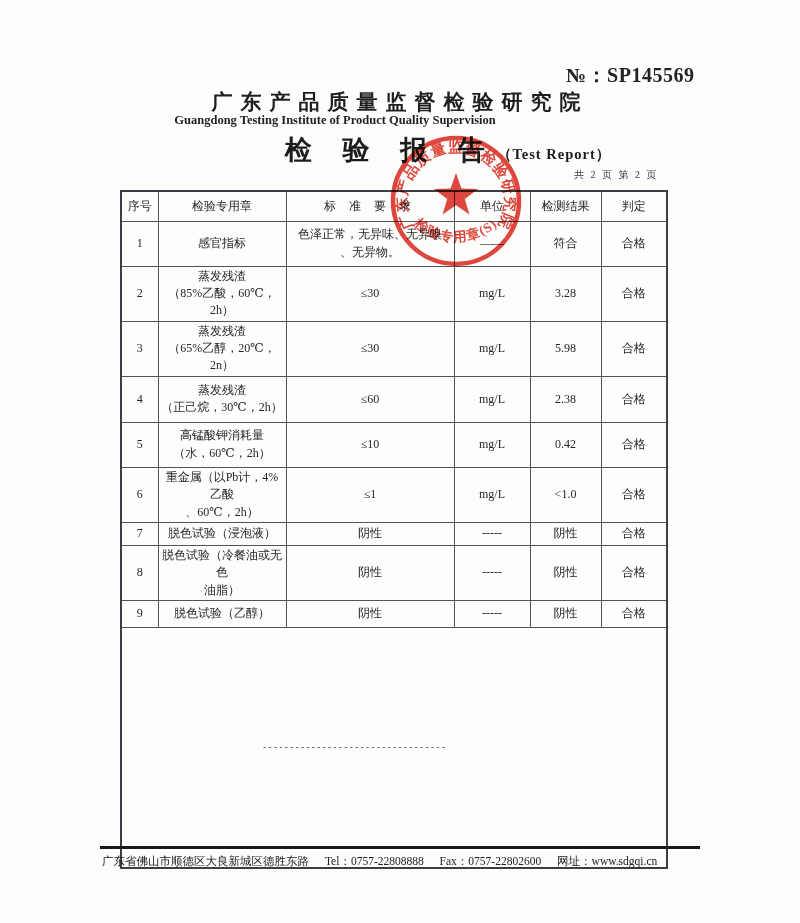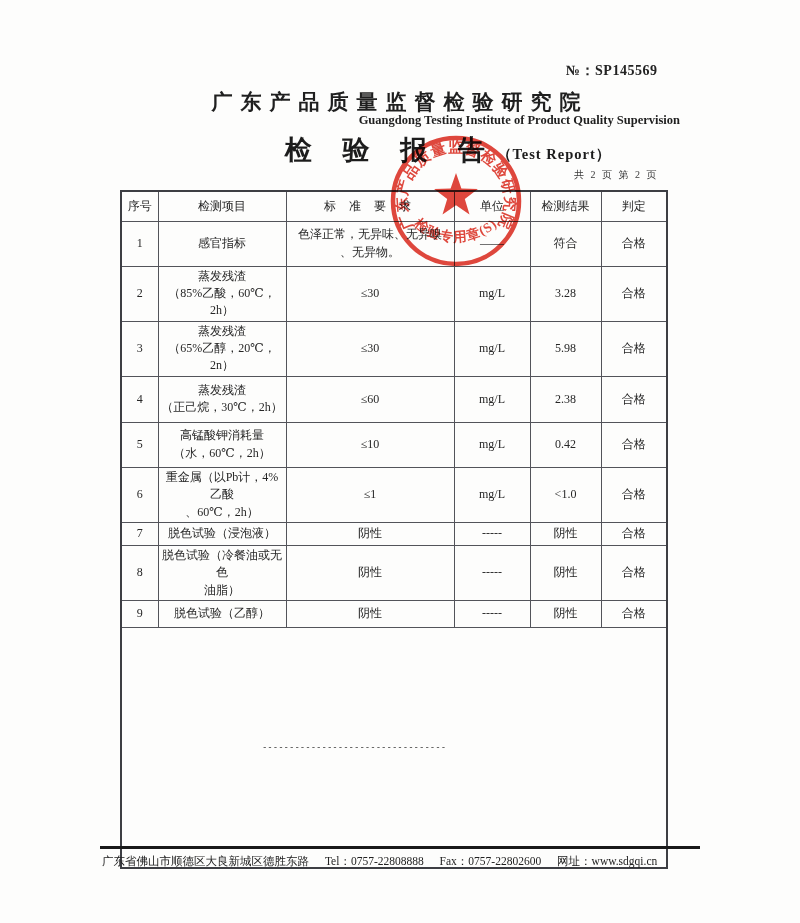--- a/index.html
+++ b/index.html
@@ -6,25 +6,25 @@
   body{
     width:800px;height:923px;position:relative;overflow:hidden;
     background:#fdfdfc;
     font-family:"Liberation Serif","DejaVu Serif",serif;
     color:#232323;
     -webkit-font-smoothing:antialiased;
   }
   .sheet{position:absolute;inset:0;background:#fdfdfc;}
 
   
-  .report-no{position:absolute;left:566px;top:62px;font-size:14px;font-weight:bold;letter-spacing:.5px;}
+  .report-no{position:absolute;left:566px;top:62px;font-size:20px;font-weight:bold;letter-spacing:.5px;}
   .org-cn{position:absolute;left:0;top:88px;width:800px;text-align:center;
     font-size:21px;font-weight:bold;letter-spacing:8px;color:#1f1f1f;}
-  .org-en{position:absolute;left:0;top:113px;width:670px;text-align:right;
-    font-size:12.5px;font-weight:bold;color:#1f1f1f;padding-left:10px;}
+  .org-en{position:absolute;left:0;top:113px;width:670px;text-align:center;
+    font-size:12.5px;font-weight:bold;color:#1f1f1f;}
   .title-line{position:absolute;left:0;top:132px;width:800px;text-align:center;white-space:nowrap;padding-left:48px;}
   .title-cn{font-size:27px;font-weight:bold;letter-spacing:12px;color:#1c1c1c;}
   .title-en{font-size:14.5px;font-weight:bold;letter-spacing:1px;color:#1c1c1c;}
   .page-info{position:absolute;left:574px;top:168px;font-size:10px;letter-spacing:2px;color:#3a3a3a;}
 
   
   table.report{
     position:absolute;left:120px;top:190px;width:546px;
     border-collapse:collapse;table-layout:fixed;
     font-size:12px;color:#262626;
@@ -80,21 +80,21 @@
       <col style="width:37px">
         <col style="width:128px">
         <col style="width:168px">
       <col style="width:76px">
         <col style="width:71px">
         <col style="width:66px">
     </colgroup>
     <tbody>
         <tr style="height:30px">
       <th>序号</th>
-      <th>检测项目</th>
+      <th>检验专用章</th>
       <th class="h-std">标 准 要 求</th>
       <th>单位</th>
       <th>检测结果</th>
       <th>判定</th>
     </tr>
 
     <tr style="height:45px">
       <td>1</td>
       <td>
             <div>感官指标</div>

